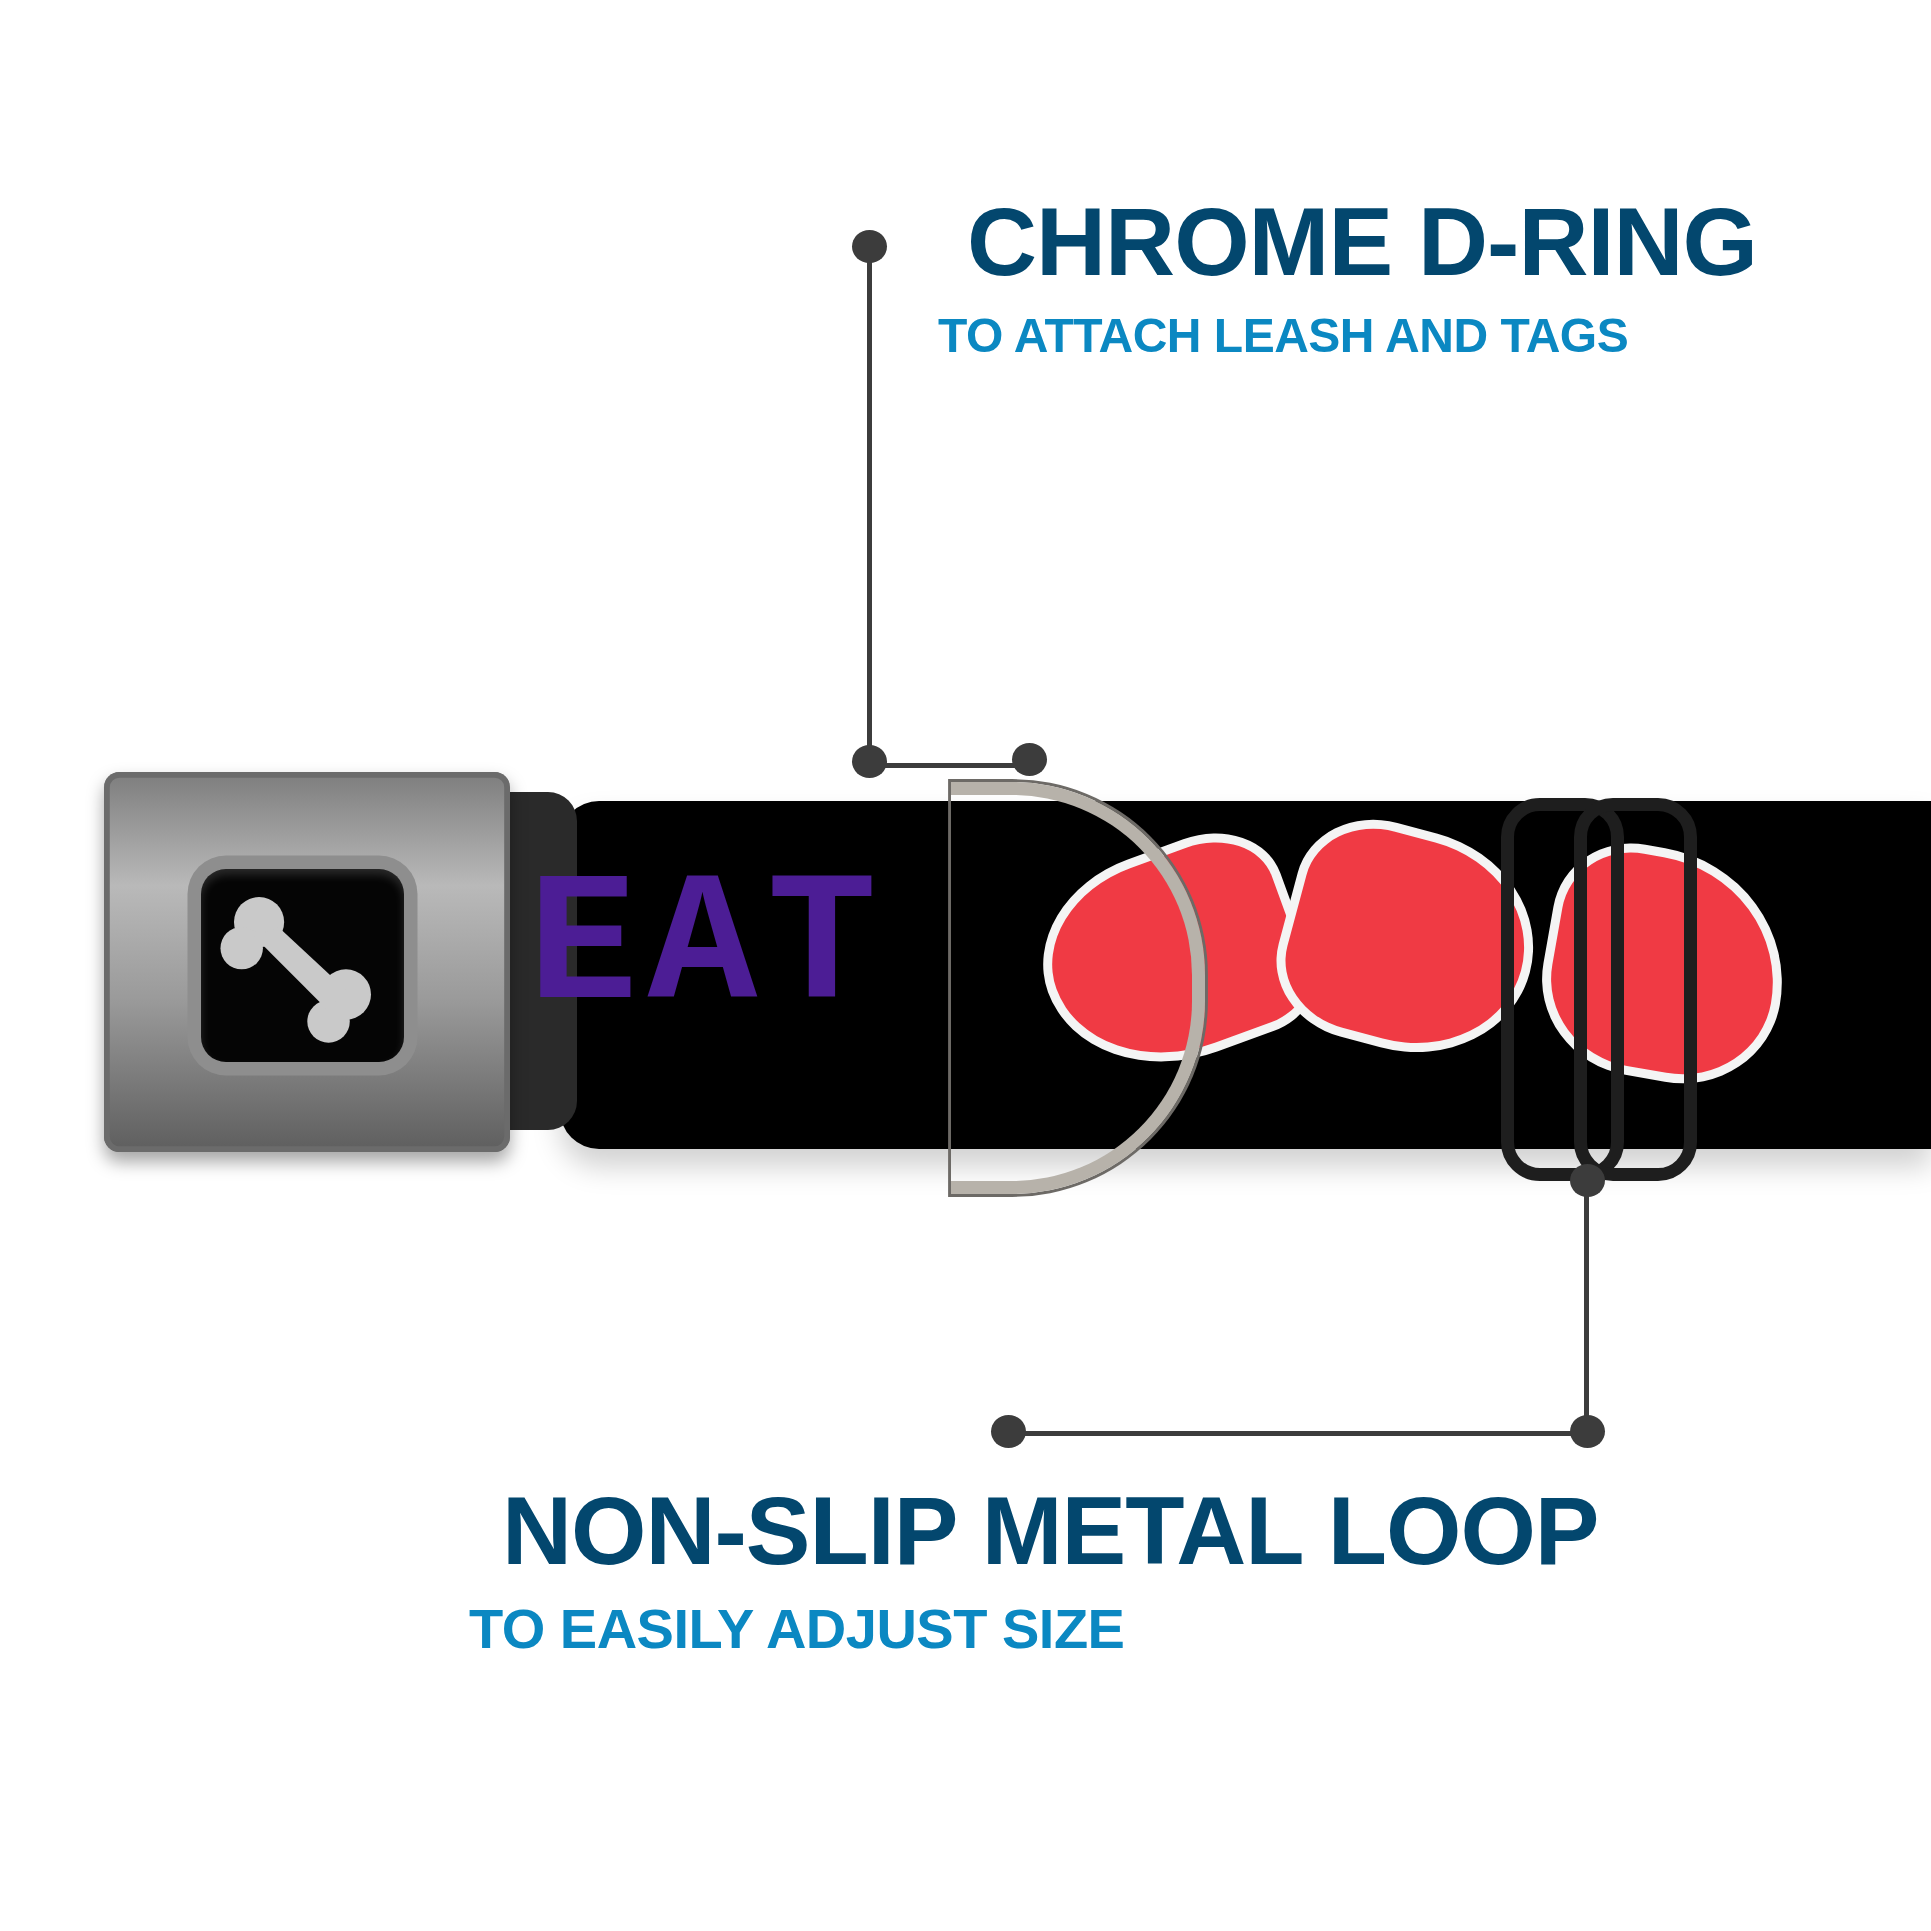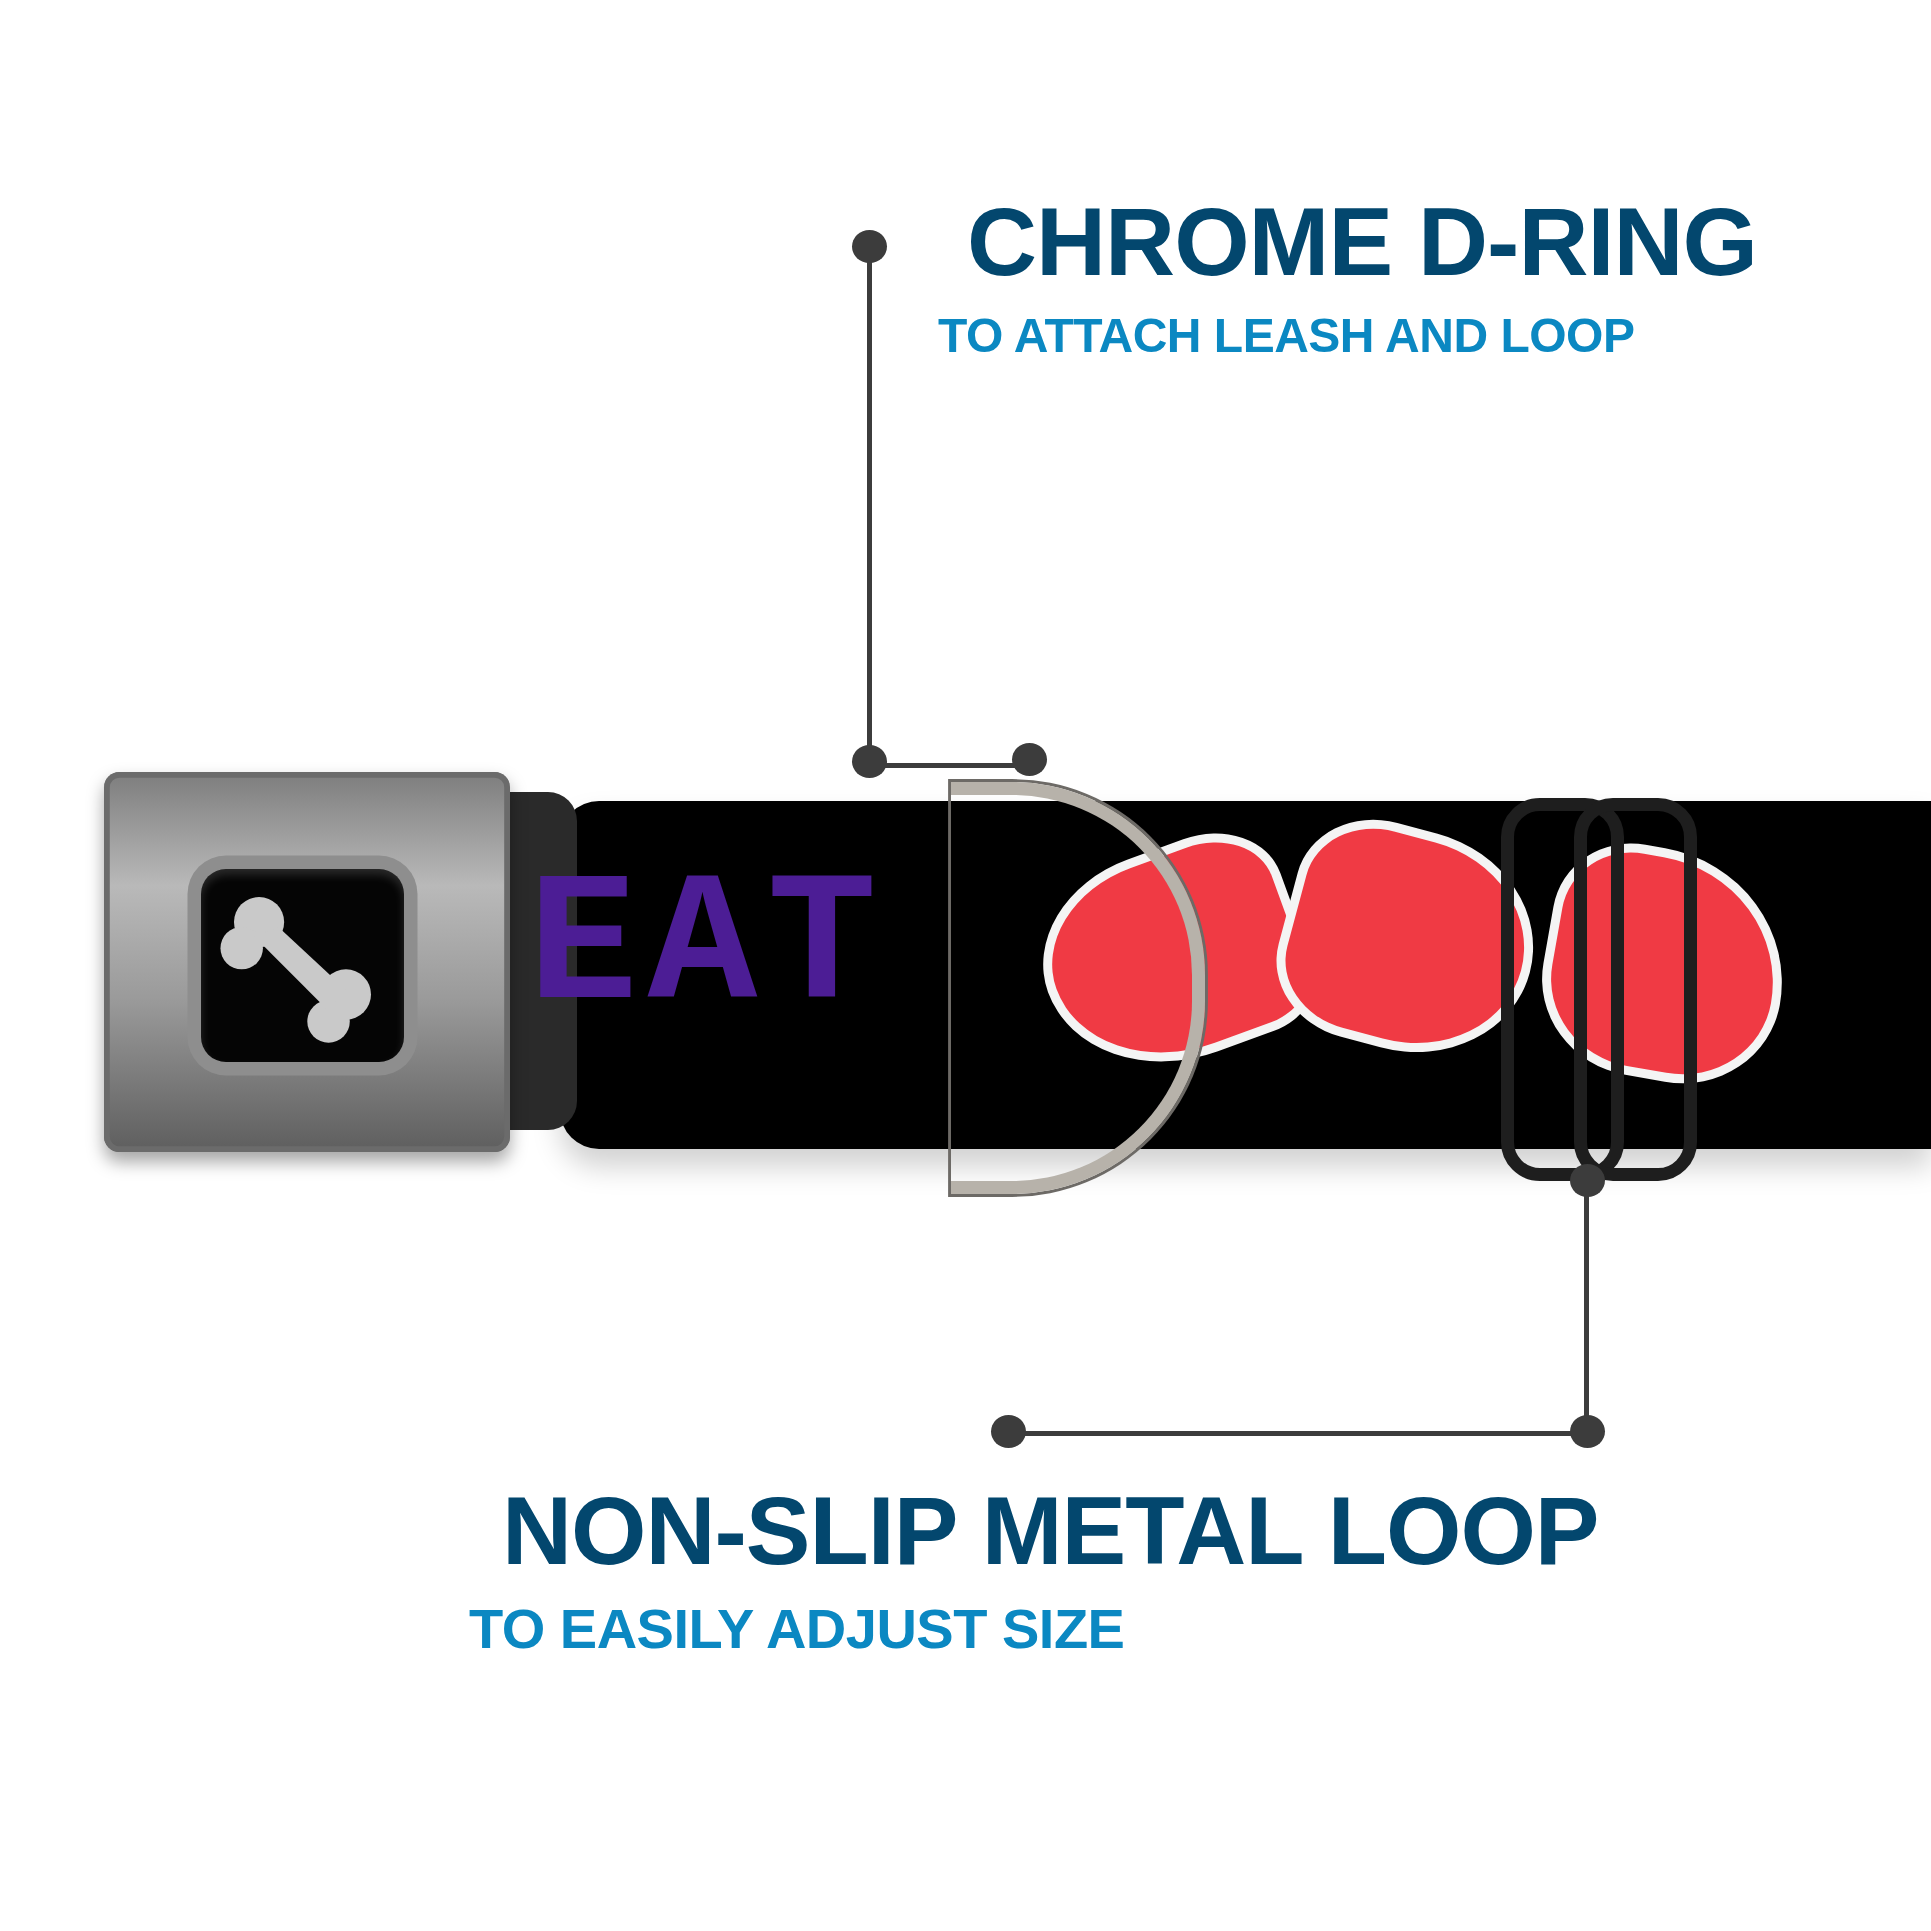--- a/index.html
+++ b/index.html
@@ -54,21 +54,21 @@
   </div>
 </div>
 
 <div class="dot" style="left:852px;top:230px;"></div>
 <div class="line" style="left:867px;top:247px;width:4.8px;height:518px;"></div>
 <div class="dot" style="left:852px;top:745px;"></div>
 <div class="line" style="left:869px;top:763px;width:164px;height:4.8px;"></div>
 <div class="dot" style="left:1012px;top:743px;"></div>
 
 <div class="abs title" style="left:935px;top:193px;font-size:97px;margin-left:32px;">CHROME D-RING</div>
-<div class="abs subtitle" style="left:938px;top:312px;font-size:48px;">TO ATTACH LEASH AND LOOP</div>
+<div class="abs subtitle" style="left:938px;top:312px;font-size:48px;">TO ATTACH LEASH AND TAGS</div>
 
 <div class="dot" style="left:1570px;top:1164px;"></div>
 <div class="line" style="left:1584px;top:1180px;width:4.8px;height:253px;"></div>
 <div class="dot" style="left:1570px;top:1415px;"></div>
 <div class="line" style="left:1006px;top:1431px;width:579px;height:4.8px;"></div>
 <div class="dot" style="left:991px;top:1415px;"></div>
 
 <div class="abs title" style="left:467px;top:1482px;font-size:97px;margin-left:35px;">NON-SLIP METAL LOOP</div>
 <div class="abs subtitle" style="left:469px;top:1601px;font-size:56px;">TO EASILY ADJUST SIZE</div>
 

